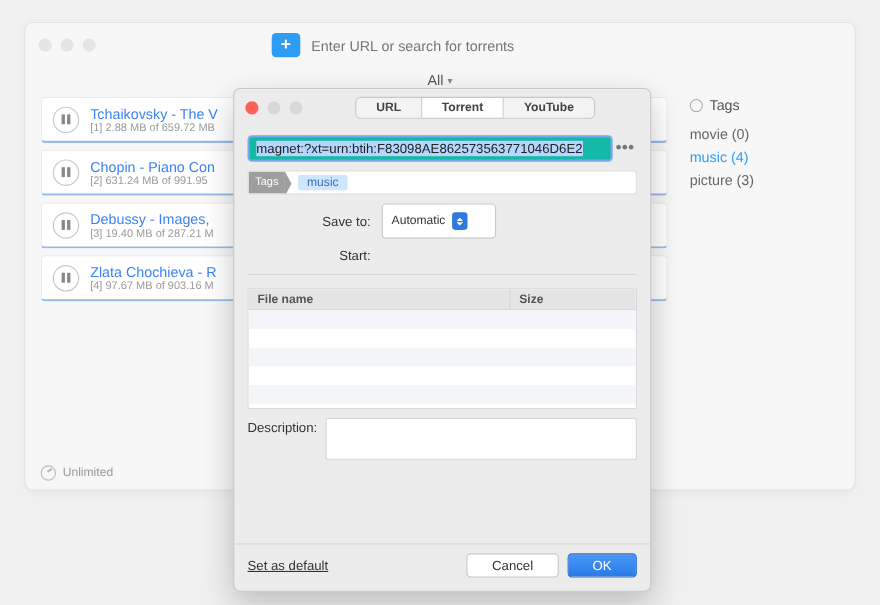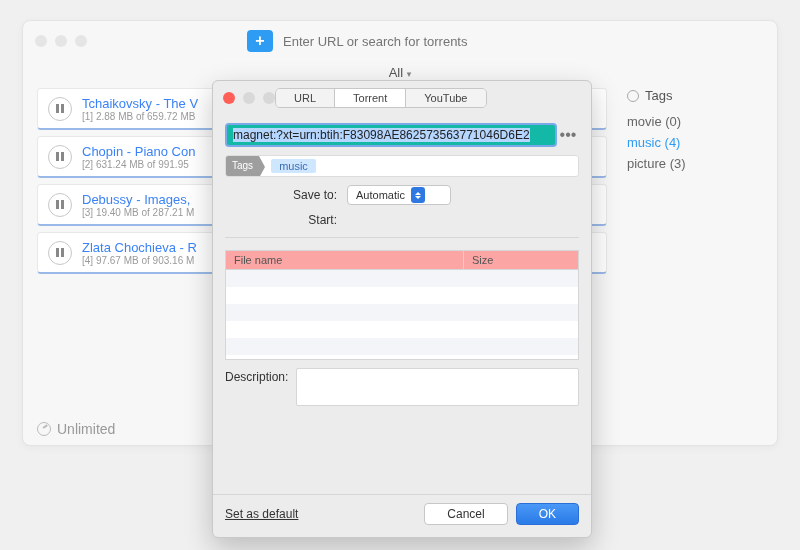--- a/index.html
+++ b/index.html
@@ -41,36 +41,37 @@
   .row-text { margin-left: 10px; overflow: hidden; }
   .row-title { font-size: 13px; color: #3b82f6; white-space: nowrap; overflow: hidden; text-overflow: ellipsis; width: 140px; }
   .row-sub { font-size: 10px; color: #9a9a9a; white-space: nowrap; }
 
   .sidebar { flex: 0 0 150px; margin-left: 20px; font-size: 13px; }
   .tags-head { display: flex; align-items: center; gap: 6px; color: #555; margin-bottom: 8px; }
   .radio { width: 12px; height: 12px; border: 1px solid #aaa; border-radius: 50%; }
   .tag-item { color: #666; padding: 3px 0; cursor: pointer; }
   .tag-item.active { color: #2f9cf4; }
 
-  .footer { position: absolute; bottom: 8px; left: 14px; display: flex; align-items: center; gap: 6px; color: #999; font-size: 14px; }
+  .footer { position: absolute; bottom: 8px; left: 14px; display: flex; align-items: center; gap: 6px; color: #999; font-size: 11px; }
   .gauge { width: 14px; height: 14px; border: 1.5px solid #bbb; border-radius: 50%; position: relative; }
   .gauge::after { content: ""; position: absolute; width: 5px; height: 1.5px; background: #bbb; left: 5px; top: 4px; transform: rotate(-35deg); transform-origin: left; }
 
   
   .modal {
     position: absolute; left: 212px; top: 80px; width: 380px; height: 458px;
     background: #ececec; border: 1px solid #c9c9c9; border-radius: 6px;
     box-shadow: 0 10px 28px rgba(0,0,0,0.22);
     display: flex; flex-direction: column;
   }
   .modal-top { height: 34px; display: flex; align-items: center; padding: 0 10px; border-bottom: 1px solid transparent; }
   .m-traffic .d1 { background: #ff5f57; } .m-traffic .d2, .m-traffic .d3 { background: #d8d8d8; }
   .seg {
-    display: flex; border: 1px solid #c7c7c7; border-radius: 5px; overflow: hidden;
+    margin-left: 48px; display: flex; border: 1px solid #c7c7c7; border-radius: 5px; overflow: hidden;
     height: 20px;
+    font-weight: bold;
   }
   .seg div { padding: 0 18px; font-size: 11px; line-height: 19px; color: #444; border-right: 1px solid #c7c7c7; cursor: pointer; }
   .seg div:last-child { border-right: none; }
   .seg .sel { background: #fff; }
   .seg .unsel { background: #f3f3f3; }
 
   .modal-body { padding: 8px 12px 0 12px; flex: 1; display: flex; flex-direction: column; }
   .url-wrap { display: flex; }
   .url-field {
     flex: 1; height: 24px; border: 2px solid #7aa8e8; border-radius: 4px;
@@ -82,42 +83,42 @@
   .url-dots { width: 22px; display: flex; align-items: center; justify-content: center; color: #777; cursor: pointer; }
 
   .tags-bar { margin-top: 8px; display: flex; align-items: center; height: 22px; background: #fff; border: 1px solid #ddd; border-radius: 3px; overflow: hidden; }
   .tags-handle { background: #9e9e9e; color: #fff; font-size: 10px; padding: 0 6px; line-height: 20px; position: relative; }
   .tags-handle::after { content: ""; position: absolute; right: -6px; top: 0; border-top: 11px solid transparent; border-bottom: 11px solid transparent; border-left: 6px solid #9e9e9e; }
   .tag-chip { margin-left: 12px; background: #cfe6ff; color: #3a6fb7; font-size: 11px; padding: 1px 8px; border-radius: 2px; }
 
   .form-row { margin-top: 8px; display: flex; align-items: center; font-size: 12px; color: #333; }
   .form-row label { width: 112px; text-align: right; margin-right: 10px; }
   .select {
-    background: #fff; border: 1px solid #c7c7c7; border-radius: 4px; height: 20px;
+    background: #fff; border: 1px solid #c7c7c7; border-radius: 4px; height: 32px;
     display: flex; align-items: center; padding: 0 4px 0 8px; font-size: 11px; cursor: pointer;
   }
   .select .arrows {
     width: 14px; height: 16px; background: #2f78e1; border-radius: 3px; margin-left: 6px;
     display: flex; flex-direction: column; align-items: center; justify-content: center; gap: 1px;
   }
   .select .arrows::before, .select .arrows::after {
     content: ""; width: 0; height: 0; border-left: 3px solid transparent; border-right: 3px solid transparent;
   }
   .select .arrows::before { border-bottom: 3px solid #fff; }
   .select .arrows::after { border-top: 3px solid #fff; }
 
   .divider { height: 1px; background: #d6d6d6; margin: 10px 0 6px; }
   .meta { font-size: 11.5px; color: #333; }
   .meta-row { display: flex; padding: 3px 0; }
   .meta-row .k { white-space: nowrap; }
   .meta-row .v { margin-left: 4px; white-space: nowrap; overflow: hidden; text-overflow: ellipsis; }
   .meta-split { display: flex; gap: 110px; }
 
   .file-table { margin-top: 6px; border: 1px solid #d6d6d6; background: #fff; height: 110px; font-size: 11px; }
-  .ft-head { display: flex; background: #fca5a5; border-bottom: 1px solid #d6d6d6; }
+  .ft-head { display: flex; background: #e5e5e5; border-bottom: 1px solid #d6d6d6; font-weight: bold; }
   .ft-head div { padding: 3px 8px; color: #555; border-right: 1px solid #d6d6d6; }
   .ft-head .c1 { flex: 0 0 238px; } .ft-head .c2 { flex: 1; border-right: none; }
   .ft-row { height: 17px; }
   .ft-row:nth-child(even) { background: #f3f5f8; }
 
   .desc-row { display: flex; margin-top: 8px; gap: 8px; }
   .desc-row label { font-size: 12px; color: #333; padding-top: 2px; }
   .desc-box { flex: 1; height: 38px; border: 1px solid #d6d6d6; background: #fff; border-radius: 2px; }
 
   .modal-footer { display: flex; align-items: center; padding: 8px 12px 12px; border-top: 1px solid #d6d6d6; margin-top: 8px; }

